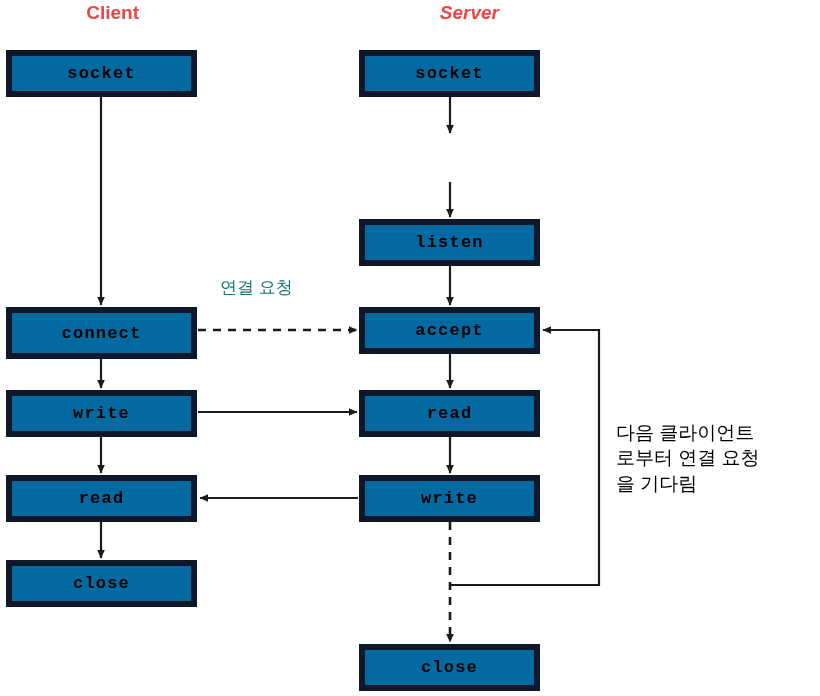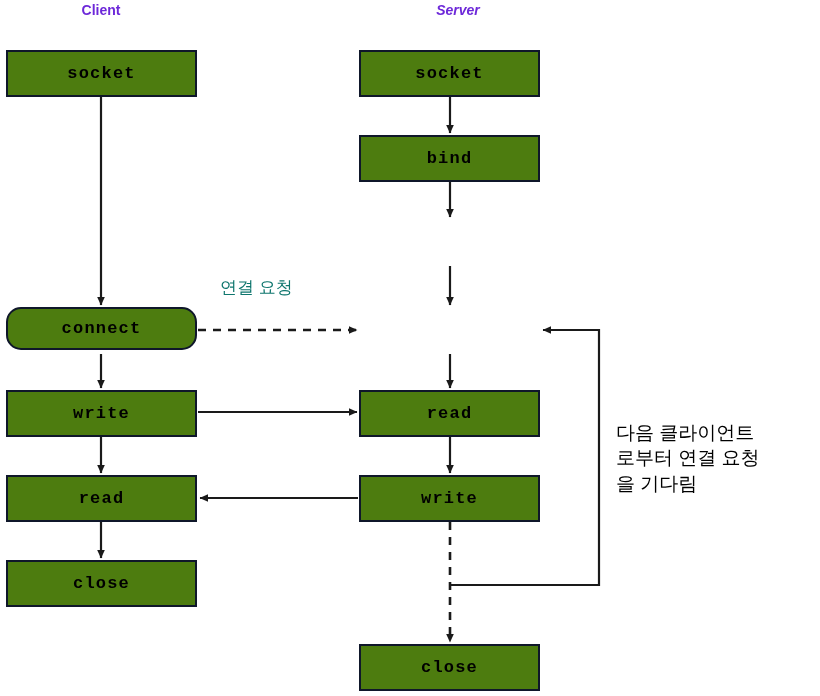--- a/index.html
+++ b/index.html
@@ -17,32 +17,32 @@
   #diagram-root {
     position: absolute;
     left: 0;
     top: 0;
     width: 820px;
     height: 696px;
   }
   .col-header {
     position: absolute;
     font-family: "Liberation Sans", sans-serif;
-    font-size: 14px;
+    font-size: 19px;
     font-weight: bold;
-    color: #6d28d9;
-    text-align: center;
+    color: #ef4444;
+    text-align: right;
     letter-spacing: 0px;
     white-space: nowrap;
   }
   .proc-box {
     position: absolute;
     box-sizing: border-box;
-    background: #4d7c0f;
-    border: 2px solid #0f172a;
+    background: #0369a1;
+    border: 6px solid #0f172a;
     display: flex;
     align-items: center;
     justify-content: center;
   }
   .proc-box .proc-label {
     font-family: "Liberation Mono", monospace;
     font-size: 17px;
     font-weight: bold;
     color: #000000;
     letter-spacing: 1.2px;
@@ -105,38 +105,41 @@
 
     <path d="M450,585 L599,585 L599,330 L543,330" fill="none" stroke="#1a1a1a" stroke-width="2.2" marker-end="url(#arrowhead)"></path>
   </svg>
 
   <div class="col-header" style="left:63px; top:2px; width:76px;">Client</div>
   <div class="col-header" style="left:417px; top:2px; width:82px;font-style:italic;">Server</div>
 
   <div class="proc-box" style="left:6px; top:50px; width:191px; height:47px;">
     <span class="proc-label">socket</span>
   </div>
-  <div class="proc-box" style="left:6px; top:307px; width:191px; height:43px;border-radius:15px;">
+  <div class="proc-box" style="left:6px; top:307px; width:191px; height:52px;">
     <span class="proc-label">connect</span>
   </div>
   <div class="proc-box" style="left:6px; top:390px; width:191px; height:47px;">
     <span class="proc-label">write</span>
   </div>
   <div class="proc-box" style="left:6px; top:475px; width:191px; height:47px;">
     <span class="proc-label">read</span>
   </div>
   <div class="proc-box" style="left:6px; top:560px; width:191px; height:47px;">
     <span class="proc-label">close</span>
   </div>
 
   <div class="proc-box" style="left:359px; top:50px; width:181px; height:47px;">
     <span class="proc-label">socket</span>
   </div>
-  <div class="proc-box" style="left:359px; top:135px; width:181px; height:47px;">
-    <span class="proc-label">bind</span>
+  <div class="proc-box" style="left:359px; top:219px; width:181px; height:47px;">
+    <span class="proc-label">listen</span>
+  </div>
+  <div class="proc-box" style="left:359px; top:307px; width:181px; height:47px;">
+    <span class="proc-label">accept</span>
   </div>
   <div class="proc-box" style="left:359px; top:390px; width:181px; height:47px;">
     <span class="proc-label">read</span>
   </div>
   <div class="proc-box" style="left:359px; top:475px; width:181px; height:47px;">
     <span class="proc-label">write</span>
   </div>
   <div class="proc-box" style="left:359px; top:644px; width:181px; height:47px;">
     <span class="proc-label">close</span>
   </div>

